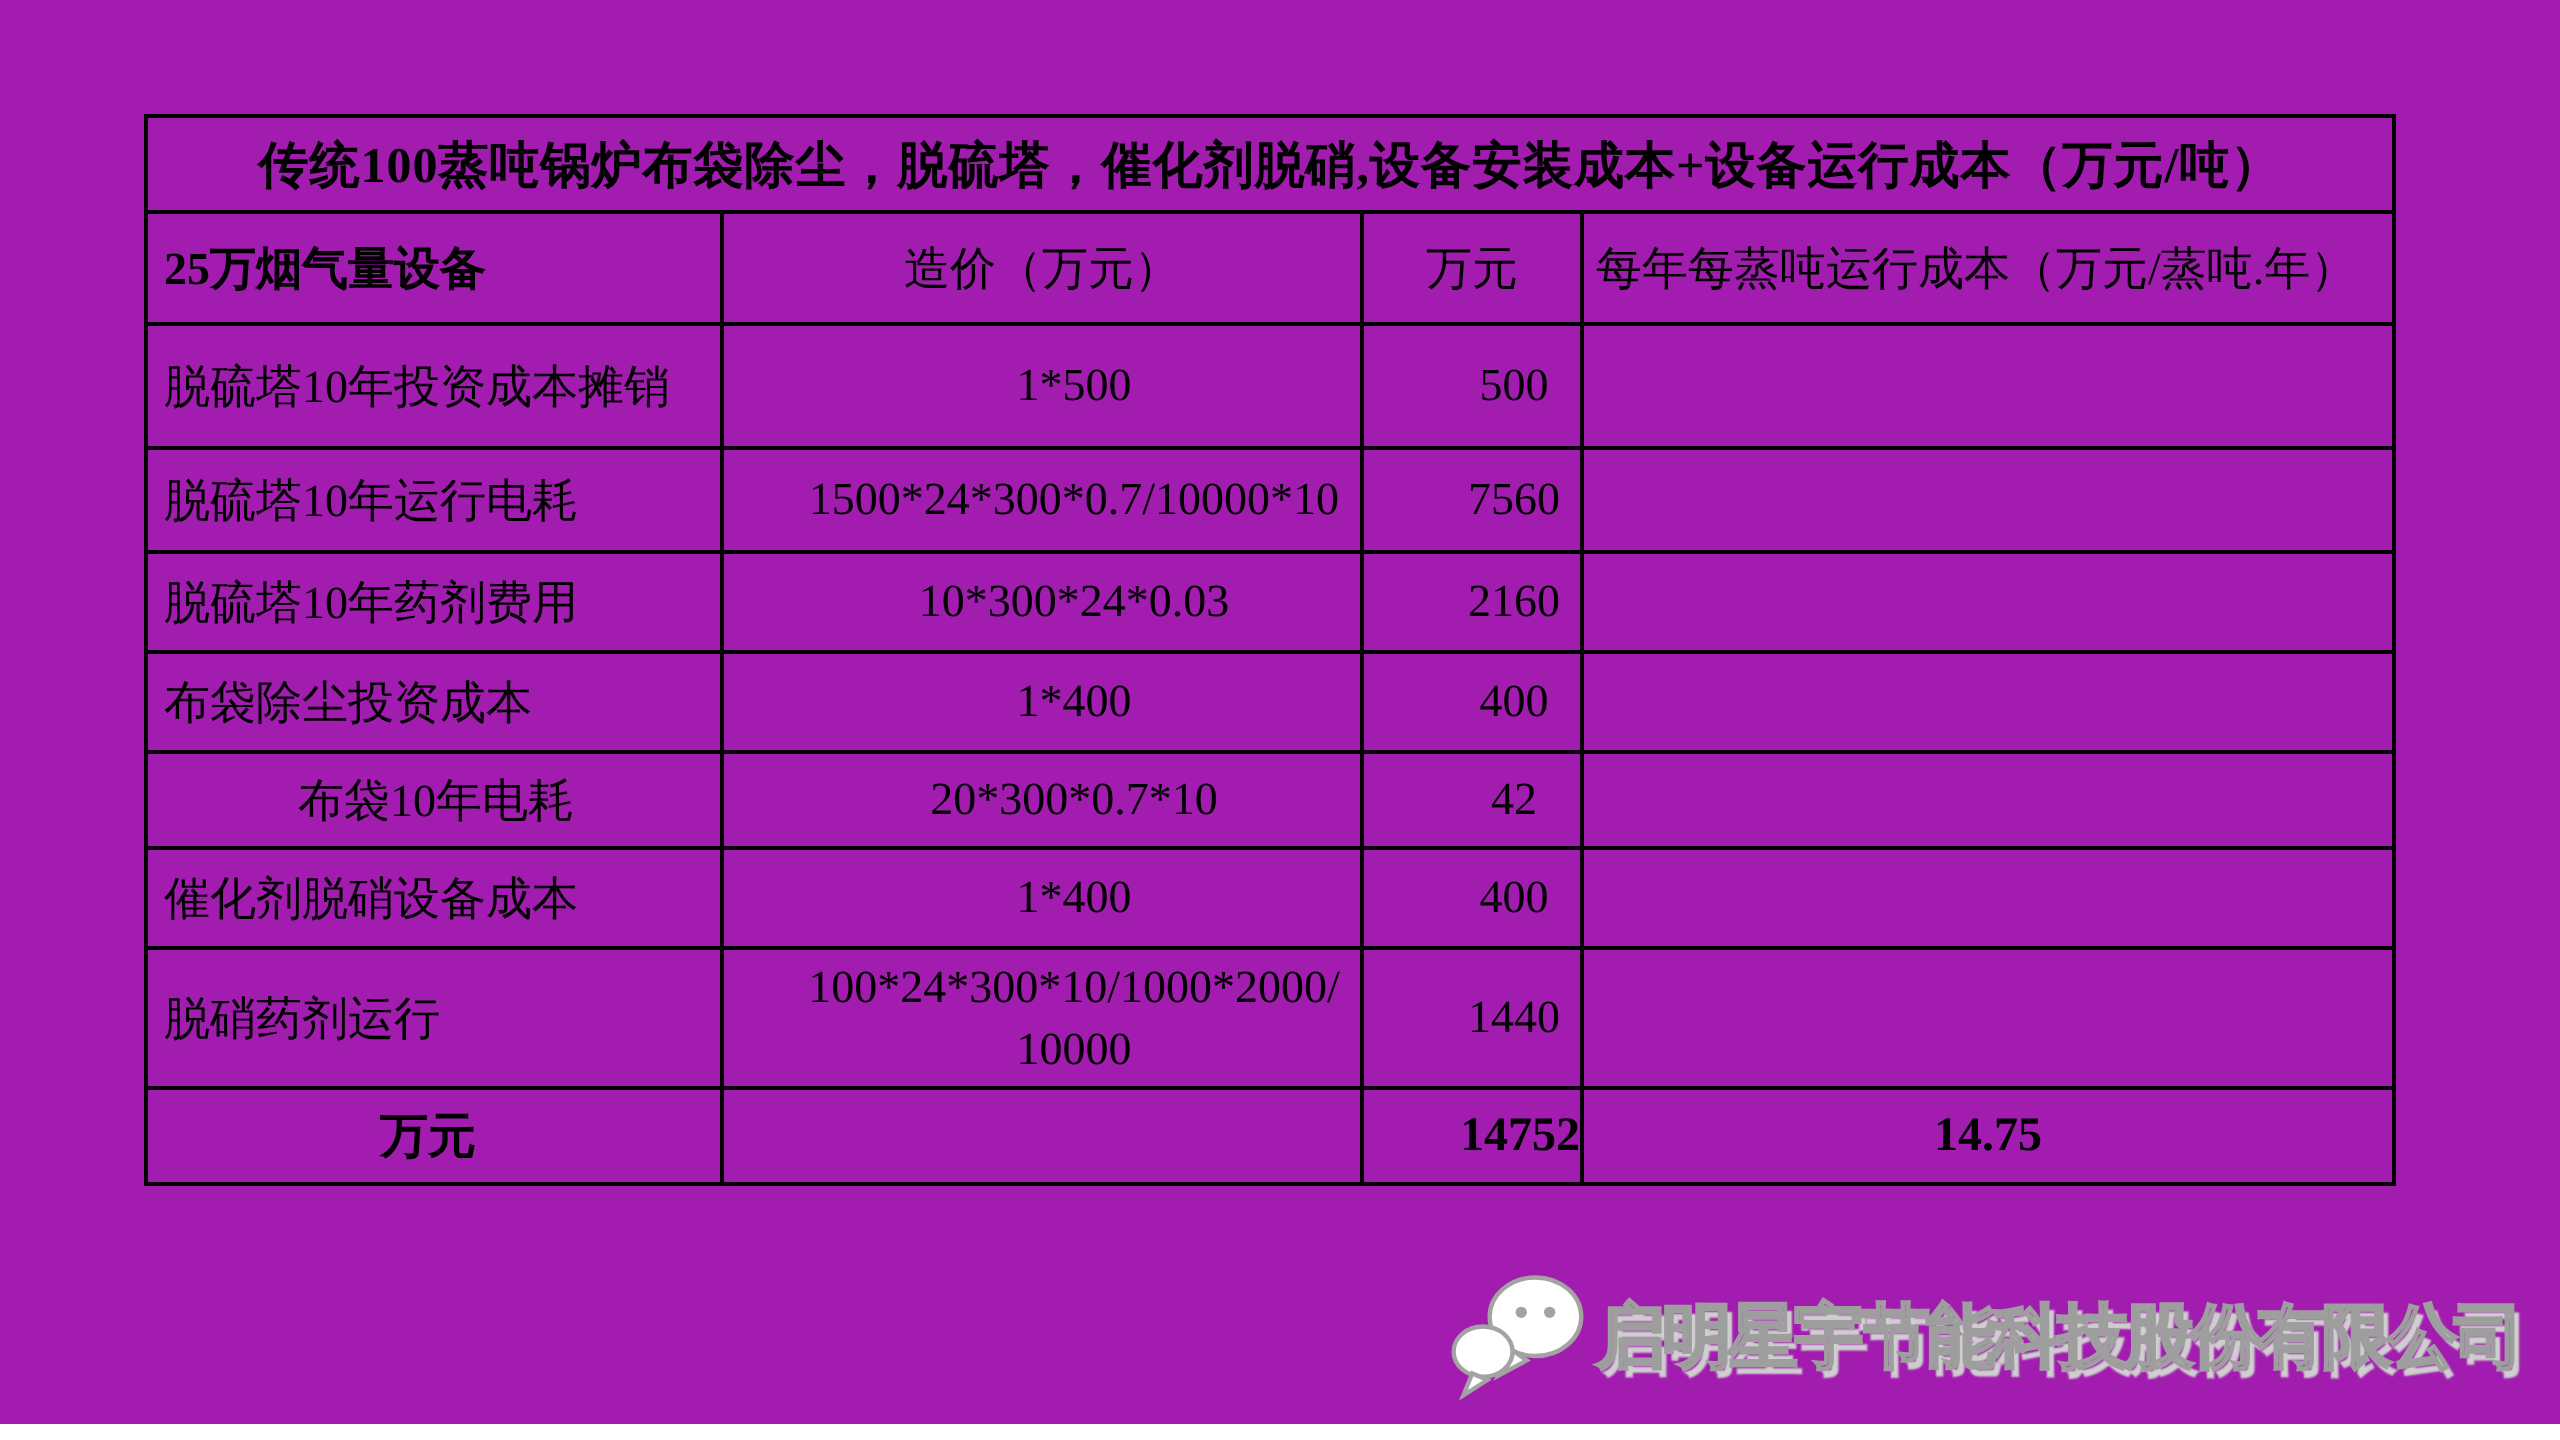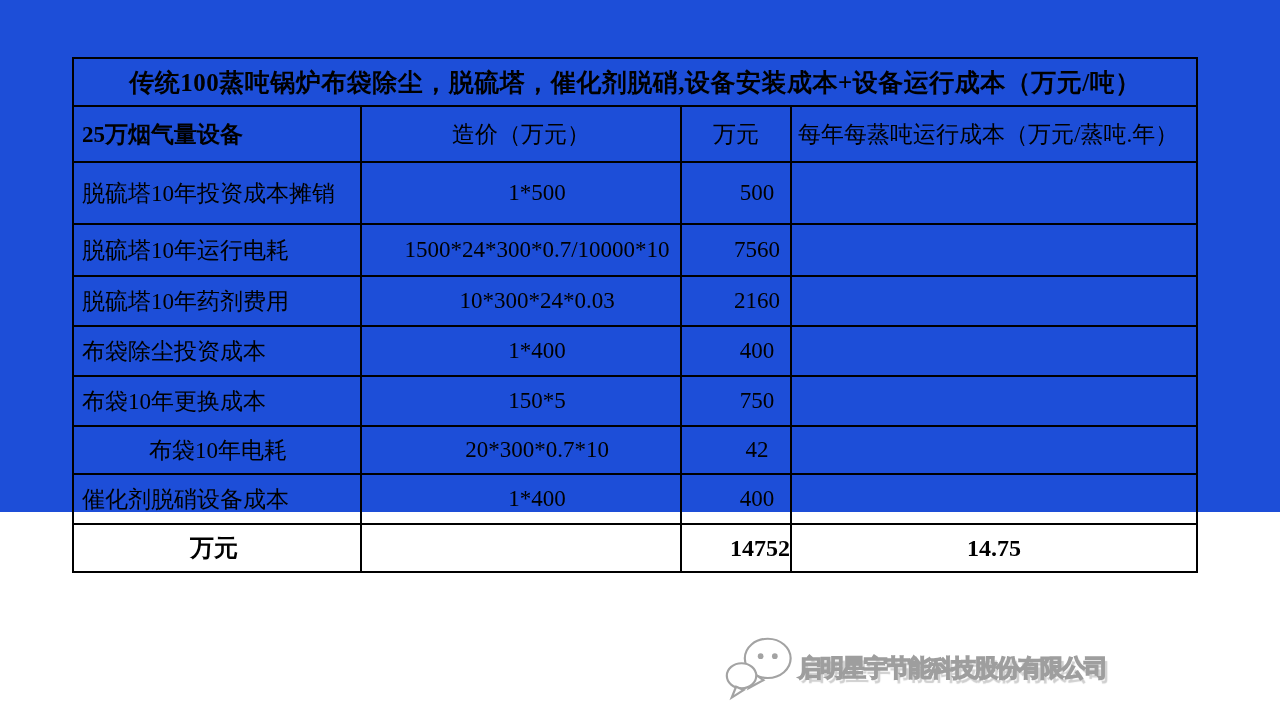--- a/index.html
+++ b/index.html
@@ -8,22 +8,22 @@
     background: #ffffff;
     width: 1280px;
     height: 720px;
     overflow: hidden;
     font-family: "Liberation Serif", "DejaVu Serif", serif;
     color: #000000;
   }
   .page {
     position: relative;
     width: 1280px;
-    height: 512px;
-    background: #1d4ed8;
+    height: 712px;
+    background: #a21caf;
   }
   .doc-table {
     position: absolute;
     left: 72px;
     top: 57px;
     width: 1124px;
     border-collapse: collapse;
     table-layout: fixed;
   }
   .doc-table td {
@@ -72,21 +72,21 @@
     top: 630px;
     display: flex;
     align-items: center;
     gap: 4px;
     z-index: 5;
     pointer-events: none;
   }
   .watermark-logo { flex: 0 0 auto; }
   .watermark-text {
     font-family: "Liberation Sans", "DejaVu Sans", sans-serif;
-    font-size: 24px;
+    font-size: 35px;
     font-weight: bold;
     white-space: nowrap;
     color: #b5b5b5;
     -webkit-text-fill-color: transparent;
     -webkit-text-stroke: 1.3px #9e9e9e;
     text-shadow: 3px 4px 1px #cfcfcf;
     letter-spacing: -2px;
   }
 </style>
 </head>
@@ -128,36 +128,38 @@
         <td class="cell-formula">10*300*24*0.03</td>
         <td class="cell-amount">2160</td>
         <td class="cell-perton"></td>
       </tr>
       <tr class="r4">
         <td class="cell-label">布袋除尘投资成本</td>
         <td class="cell-formula">1*400</td>
         <td class="cell-amount">400</td>
         <td class="cell-perton"></td>
       </tr>
-      <tr class="r5">
-        <td class="cell-label">布袋10年更换成本</td>
-        <td class="cell-formula">150*5</td>
-        <td class="cell-amount">750</td>
-        <td class="cell-perton"></td>
-      </tr>
       <tr class="r6">
         <td class="cell-label">布袋10年电耗</td>
         <td class="cell-formula">20*300*0.7*10</td>
         <td class="cell-amount">42</td>
         <td class="cell-perton"></td>
       </tr>
       <tr class="r7">
         <td class="cell-label">催化剂脱硝设备成本</td>
         <td class="cell-formula">1*400</td>
         <td class="cell-amount">400</td>
+        <td class="cell-perton"></td>
+      </tr>
+      <tr class="r9">
+        <td class="cell-label">脱硝药剂运行</td>
+        <td class="cell-formula wrap-formula">
+          <div>100*24*300*10/1000*2000/10000</div>
+        </td>
+        <td class="cell-amount">1440</td>
         <td class="cell-perton"></td>
       </tr>
       <tr class="total-row">
         <td class="cell-label">万元</td>
         <td class="cell-formula"></td>
         <td class="cell-amount">14752</td>
         <td class="cell-perton">14.75</td>
       </tr>
     </tbody>
   </table>

